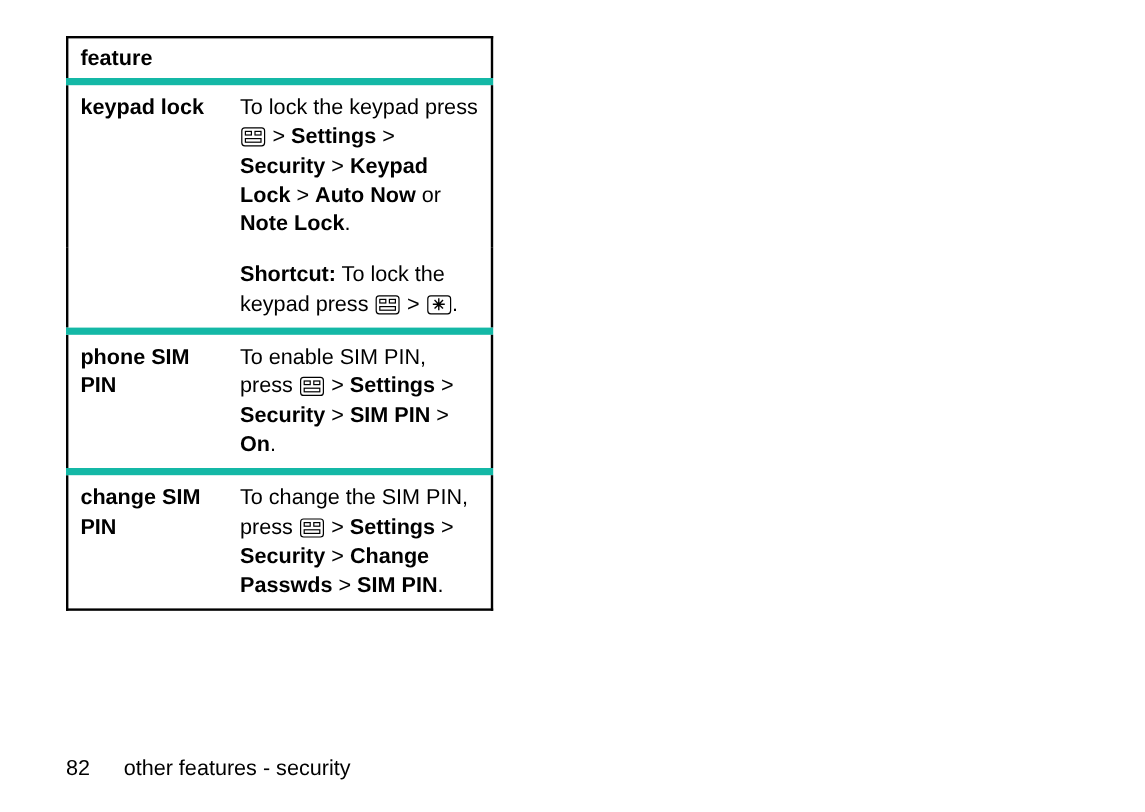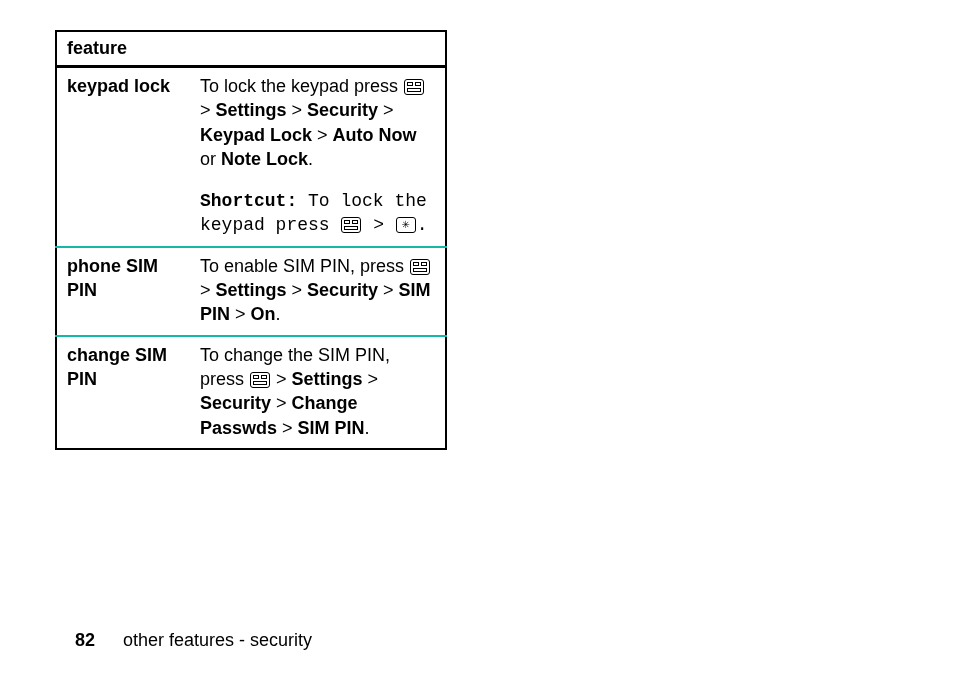--- a/index.html
+++ b/index.html
@@ -13,46 +13,45 @@
     position: relative;
     box-sizing: border-box;
   }
   .page {
     padding: 30px 0 0 55px;
     width: 440px;
     box-sizing: border-box;
   }
   table {
     border-collapse: collapse;
-    width: 392px;
+    width: 356px;
     border: 2px solid #000;
     padding-left: 48px;
   }
   th.header-cell {
     text-align: left;
     font-weight: bold;
     padding: 6px 10px 6px 10px;
     font-size: 18px;
     border-bottom: 3px solid #000;
   }
   td {
     vertical-align: top;
     padding: 6px 8px 8px 10px;
     font-size: 18px;
     line-height: 1.35;
-    border-top: 2px solid #14b8a6;
+    border-top: 6px solid #14b8a6;
   }
   td.feat {
     font-weight: bold;
     width: 115px;
   }
   td.sub {
     border-top: none;
     padding-top: 10px;
-    font-family: Liberation Mono, monospace;
   }
   .b { font-weight: bold; margin-top: 36px; }
   .menu-icon, .star-icon {
     display: inline-block;
     vertical-align: -3px;
     border: 1.5px solid #000;
     border-radius: 3px;
     width: 20px;
     height: 16px;
     position: relative;
@@ -97,23 +96,22 @@
     line-height: 1.4;
     width: 380px;
   }
   .footer {
     position: absolute;
     left: 55px;
     bottom: 26px;
     font-size: 18px;
   }
   .footer .pg {
-    font-weight: bold;
+    font-weight: normal;
     margin-right: 28px;
-    margin-left: 20px;
   }
 </style>
 </head>
 <body>
 
 <div class="page">
 
   <table>
     <tbody>
         <tr>

